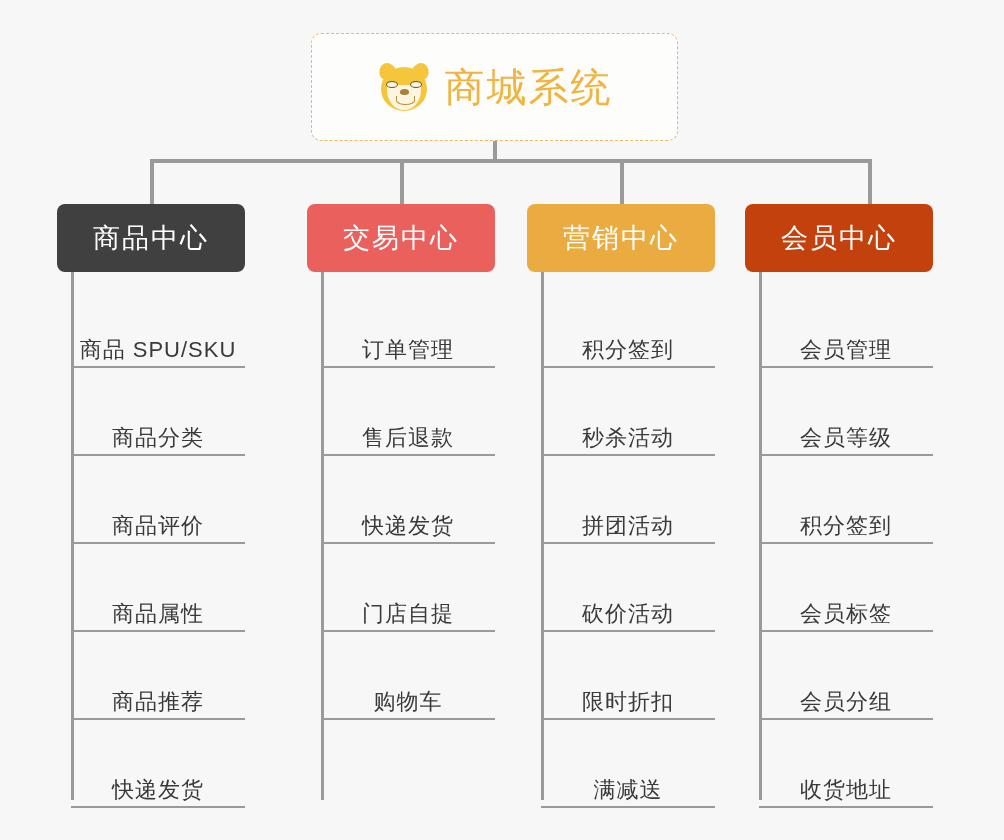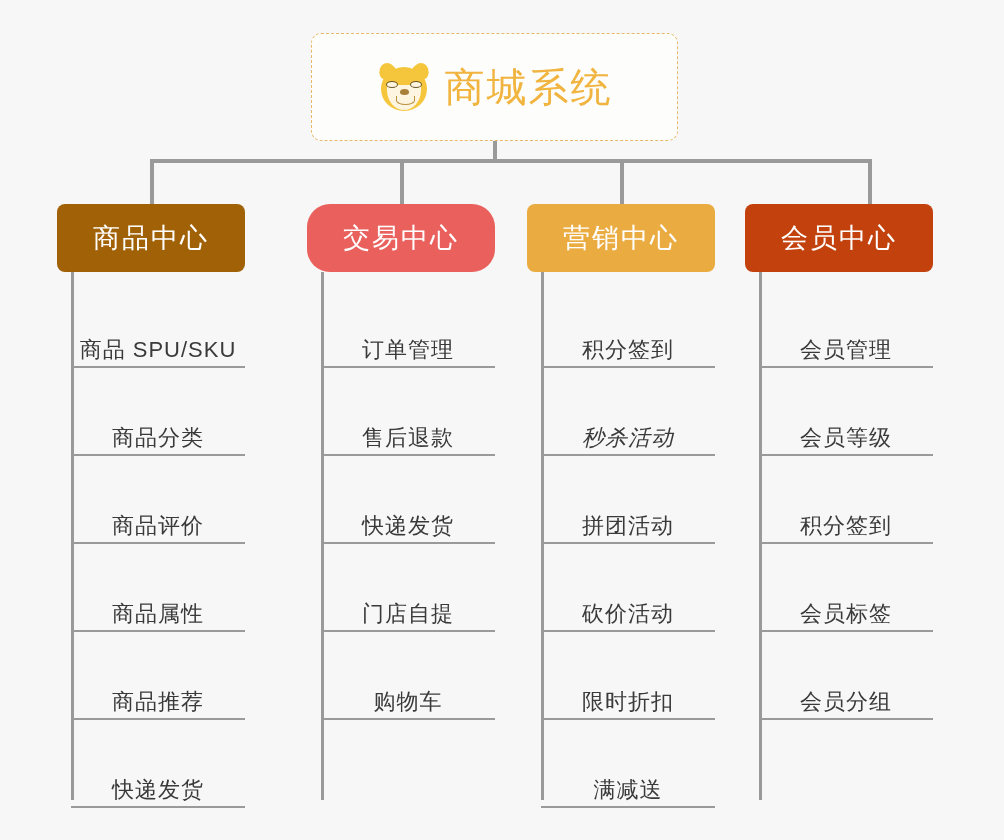--- a/index.html
+++ b/index.html
@@ -178,21 +178,21 @@
   <div class="conn conn-v" style="left: 493px; top: 141px; height: 22px; background: rgb(154, 154, 154);"></div>
 
   <div class="conn conn-h" style="left: 150px; top: 159px; width: 722px; background: rgb(154, 154, 154);"></div>
 
   <div class="conn conn-v" style="left: 150px; top: 159px; height: 46px; background: rgb(154, 154, 154);"></div>
   <div class="conn conn-v" style="left: 400px; top: 159px; height: 46px; background: rgb(154, 154, 154);"></div>
   <div class="conn conn-v" style="left: 620px; top: 159px; height: 46px; background: rgb(154, 154, 154);"></div>
   <div class="conn conn-v" style="left: 868px; top: 159px; height: 46px; background: rgb(154, 154, 154);"></div>
 
   <div class="column" style="left:57px;">
-    <div class="cat-box" style="background: #a16207;">
+    <div class="cat-box" style="background: #404040;">
       <span>商品中心</span>
     </div>
     <div class="leaf-list">
       <div class="leaf-spine" style="background: rgb(154, 154, 154); height: 528px;"></div>
       <div class="leaf-item" style="border-bottom-color: rgb(154, 154, 154);">
         <span class="leaf-label">商品 SPU/SKU</span>
       </div>
       <div class="leaf-item" style="border-bottom-color: rgb(154, 154, 154);">
         <span class="leaf-label">商品分类</span>
       </div>
@@ -205,21 +205,21 @@
       <div class="leaf-item" style="border-bottom-color: rgb(154, 154, 154);">
         <span class="leaf-label">商品推荐</span>
       </div>
       <div class="leaf-item" style="border-bottom-color: rgb(154, 154, 154);">
         <span class="leaf-label">快递发货</span>
       </div>
     </div>
   </div>
 
   <div class="column" style="left:307px;">
-    <div class="cat-box" style="background: rgb(233, 96, 92); border-radius: 23px;">
+    <div class="cat-box" style="background: rgb(233, 96, 92);">
       <span>交易中心</span>
     </div>
     <div class="leaf-list">
       <div class="leaf-spine" style="background: rgb(154, 154, 154); height: 528px;"></div>
       <div class="leaf-item" style="border-bottom-color: rgb(154, 154, 154);">
         <span class="leaf-label">订单管理</span>
       </div>
       <div class="leaf-item" style="border-bottom-color: rgb(154, 154, 154);">
         <span class="leaf-label">售后退款</span>
       </div>
@@ -237,21 +237,21 @@
 
   <div class="column" style="left:527px;">
     <div class="cat-box" style="background: rgb(234, 172, 65);">
       <span>营销中心</span>
     </div>
     <div class="leaf-list">
       <div class="leaf-spine" style="background: rgb(154, 154, 154); height: 528px;"></div>
       <div class="leaf-item" style="border-bottom-color: rgb(154, 154, 154);">
         <span class="leaf-label">积分签到</span>
       </div>
-      <div class="leaf-item" style="border-bottom-color: rgb(154, 154, 154); font-style: italic;">
+      <div class="leaf-item" style="border-bottom-color: rgb(154, 154, 154);">
         <span class="leaf-label">秒杀活动</span>
       </div>
       <div class="leaf-item" style="border-bottom-color: rgb(154, 154, 154);">
         <span class="leaf-label">拼团活动</span>
       </div>
       <div class="leaf-item" style="border-bottom-color: rgb(154, 154, 154);">
         <span class="leaf-label">砍价活动</span>
       </div>
       <div class="leaf-item" style="border-bottom-color: rgb(154, 154, 154);">
         <span class="leaf-label">限时折扣</span>
@@ -276,16 +276,19 @@
       </div>
       <div class="leaf-item" style="border-bottom-color: rgb(154, 154, 154);">
         <span class="leaf-label">积分签到</span>
       </div>
       <div class="leaf-item" style="border-bottom-color: rgb(154, 154, 154);">
         <span class="leaf-label">会员标签</span>
       </div>
       <div class="leaf-item" style="border-bottom-color: rgb(154, 154, 154);">
         <span class="leaf-label">会员分组</span>
       </div>
+      <div class="leaf-item" style="border-bottom-color: rgb(154, 154, 154);">
+        <span class="leaf-label">收货地址</span>
+      </div>
     </div>
   </div>
 
 </div>
 
 </body></html>

